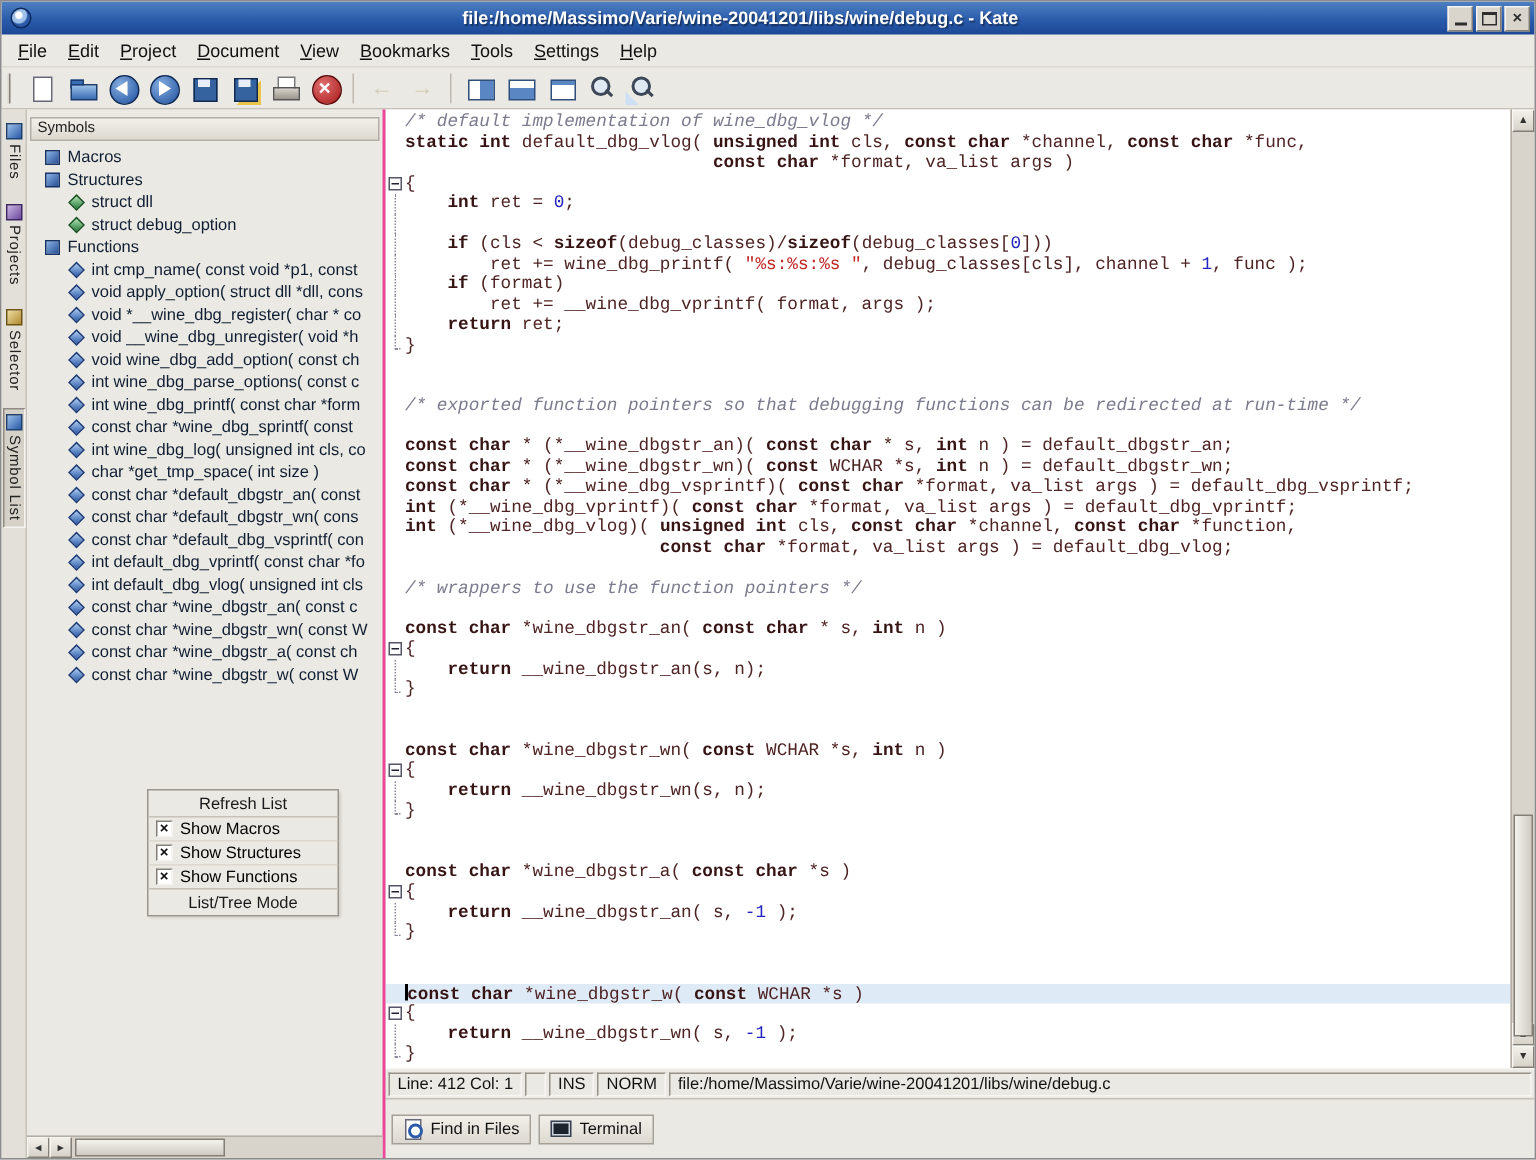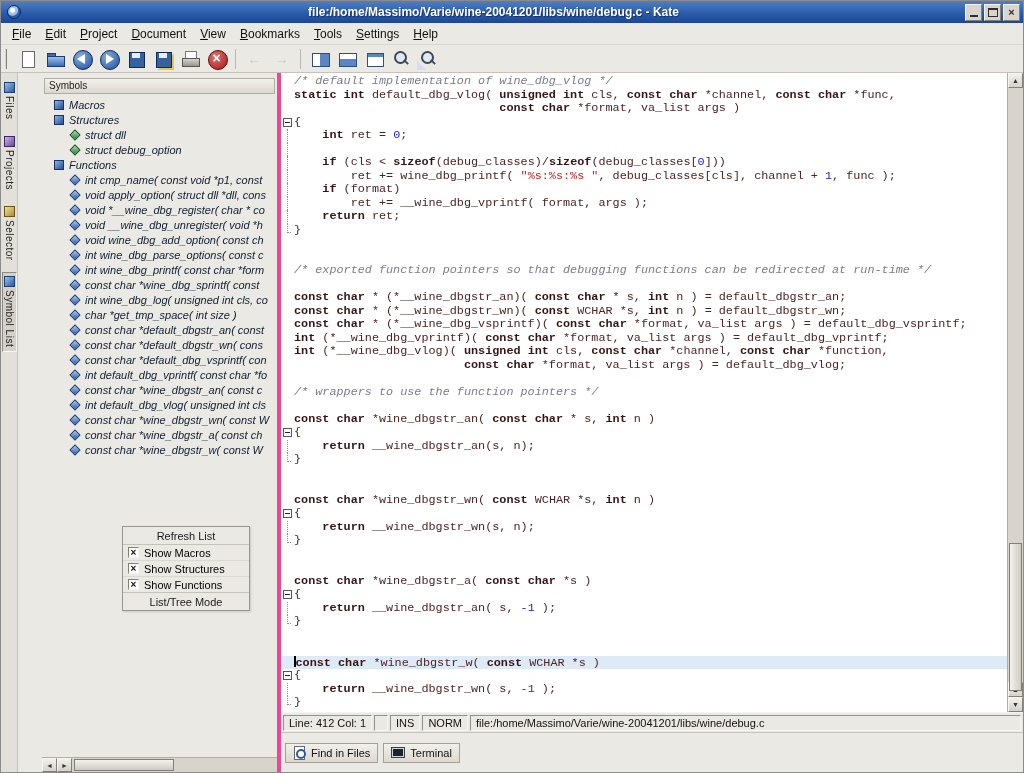--- a/index.html
+++ b/index.html
@@ -50,24 +50,24 @@
   .main{flex:1;display:flex;min-height:0;}
   .tabstrip{width:17px;flex:none;background:#e3e0d9;border-right:1px solid #c6c2ba;display:flex;flex-direction:column;align-items:center;padding-top:5px;gap:8px;}
   .vtab{display:flex;flex-direction:column;align-items:center;gap:3px;padding:3px 1px;border:1px solid transparent;}
   .vtab.active{background:#d5d1c9;border-color:#8f8b83 #f6f4f0 #f6f4f0 #8f8b83;}
   .vtab-icon{width:11px;height:11px;flex:none;border:1px solid #20406e;background:linear-gradient(135deg,#9cc0ea,#2a5aa8);}
   .ti-selector{background:linear-gradient(135deg,#efdfa2,#b08a30);border-color:#6e5414;}
   .ti-project{background:linear-gradient(135deg,#cbb6e2,#6b4a9e);border-color:#3c2562;}
   .vtab-label{writing-mode:vertical-rl;font-size:10px;color:#222;letter-spacing:.5px;}
 
   
-  .sidebar{width:239px;flex:none;background:#ebe9e3;border-right:4px solid #ec4899;display:flex;flex-direction:column;position:relative;margin-left:24px;}
+  .sidebar{width:239px;flex:none;background:#ebe9e3;border-right:2px solid #ec4899;display:flex;flex-direction:column;position:relative;}
   .sb-header{height:16px;flex:none;margin:5px 2px 2px 2px;background:linear-gradient(180deg,#f2f0ea,#dcd8d0);border:1px solid #b2aea6;font-size:10px;line-height:14px;padding:0 4px;color:#222;}
   .sb-tree{flex:1;overflow:hidden;padding-top:1px;}
-  .tree-item{height:15px;display:flex;align-items:center;font-size:11px;white-space:nowrap;overflow:hidden;padding-left:12px;color:#0f1e33;font-style:italic;}
+  .tree-item{height:15px;display:flex;align-items:center;font-size:11px;white-space:nowrap;overflow:hidden;padding-left:12px;color:#0f1e33;}
   .tree-item.lvl1{padding-left:28px;}
   .tree-icon{flex:none;margin-right:5px;}
   .icon-cat{width:10px;height:10px;background:linear-gradient(135deg,#8ab4e8,#274f93);border:1px solid #173468;}
   .icon-func{width:8px;height:8px;background:linear-gradient(135deg,#aecdf2,#2a5aa8);border:1px solid #1a3a78;transform:rotate(45deg);margin:0 6px 0 1px;}
   .icon-struct{width:8px;height:8px;background:linear-gradient(135deg,#b2e2b2,#247a3c);border:1px solid #14511f;transform:rotate(45deg);margin:0 6px 0 1px;}
   .sb-options{position:absolute;left:80px;top:453px;width:128px;background:#ebe9e3;border:1px solid #9a968e;font-size:11px;box-shadow:1px 1px 2px rgba(0,0,0,.15);}
   .sb-opt-btn{height:18px;display:flex;align-items:center;justify-content:center;color:#1a1a1a;border-bottom:1px solid #c6c2ba;}
   .sb-opt-btn.last{border-bottom:none;border-top:1px solid #c6c2ba;margin-top:-1px;}
   .sb-check{height:16px;display:flex;align-items:center;gap:5px;padding:0 5px;border-bottom:1px solid #dcd8d0;}
   .cb{width:11px;height:11px;flex:none;background:#fff;border:1px solid;border-color:#837f77 #f6f4f0 #f6f4f0 #837f77;font-size:10px;line-height:9px;text-align:center;font-weight:bold;color:#111;}
@@ -292,25 +292,25 @@
           <div class="tree-item lvl1">
             <span class="tree-icon icon-func"></span>
             <span class="tree-label">const char *default_dbg_vsprintf( con</span>
           </div>
           <div class="tree-item lvl1">
             <span class="tree-icon icon-func"></span>
             <span class="tree-label">int default_dbg_vprintf( const char *fo</span>
           </div>
           <div class="tree-item lvl1">
             <span class="tree-icon icon-func"></span>
+            <span class="tree-label">int default_dbg_vlog( unsigned int cls</span>
+          </div>
+          <div class="tree-item lvl1">
+            <span class="tree-icon icon-func"></span>
             <span class="tree-label">const char *wine_dbgstr_an( const c</span>
-          </div>
-          <div class="tree-item lvl1">
-            <span class="tree-icon icon-func"></span>
-            <span class="tree-label">int default_dbg_vlog( unsigned int cls</span>
           </div>
           <div class="tree-item lvl1">
             <span class="tree-icon icon-func"></span>
             <span class="tree-label">const char *wine_dbgstr_wn( const W</span>
           </div>
           <div class="tree-item lvl1">
             <span class="tree-icon icon-func"></span>
             <span class="tree-label">const char *wine_dbgstr_a( const ch</span>
           </div>
           <div class="tree-item lvl1">

